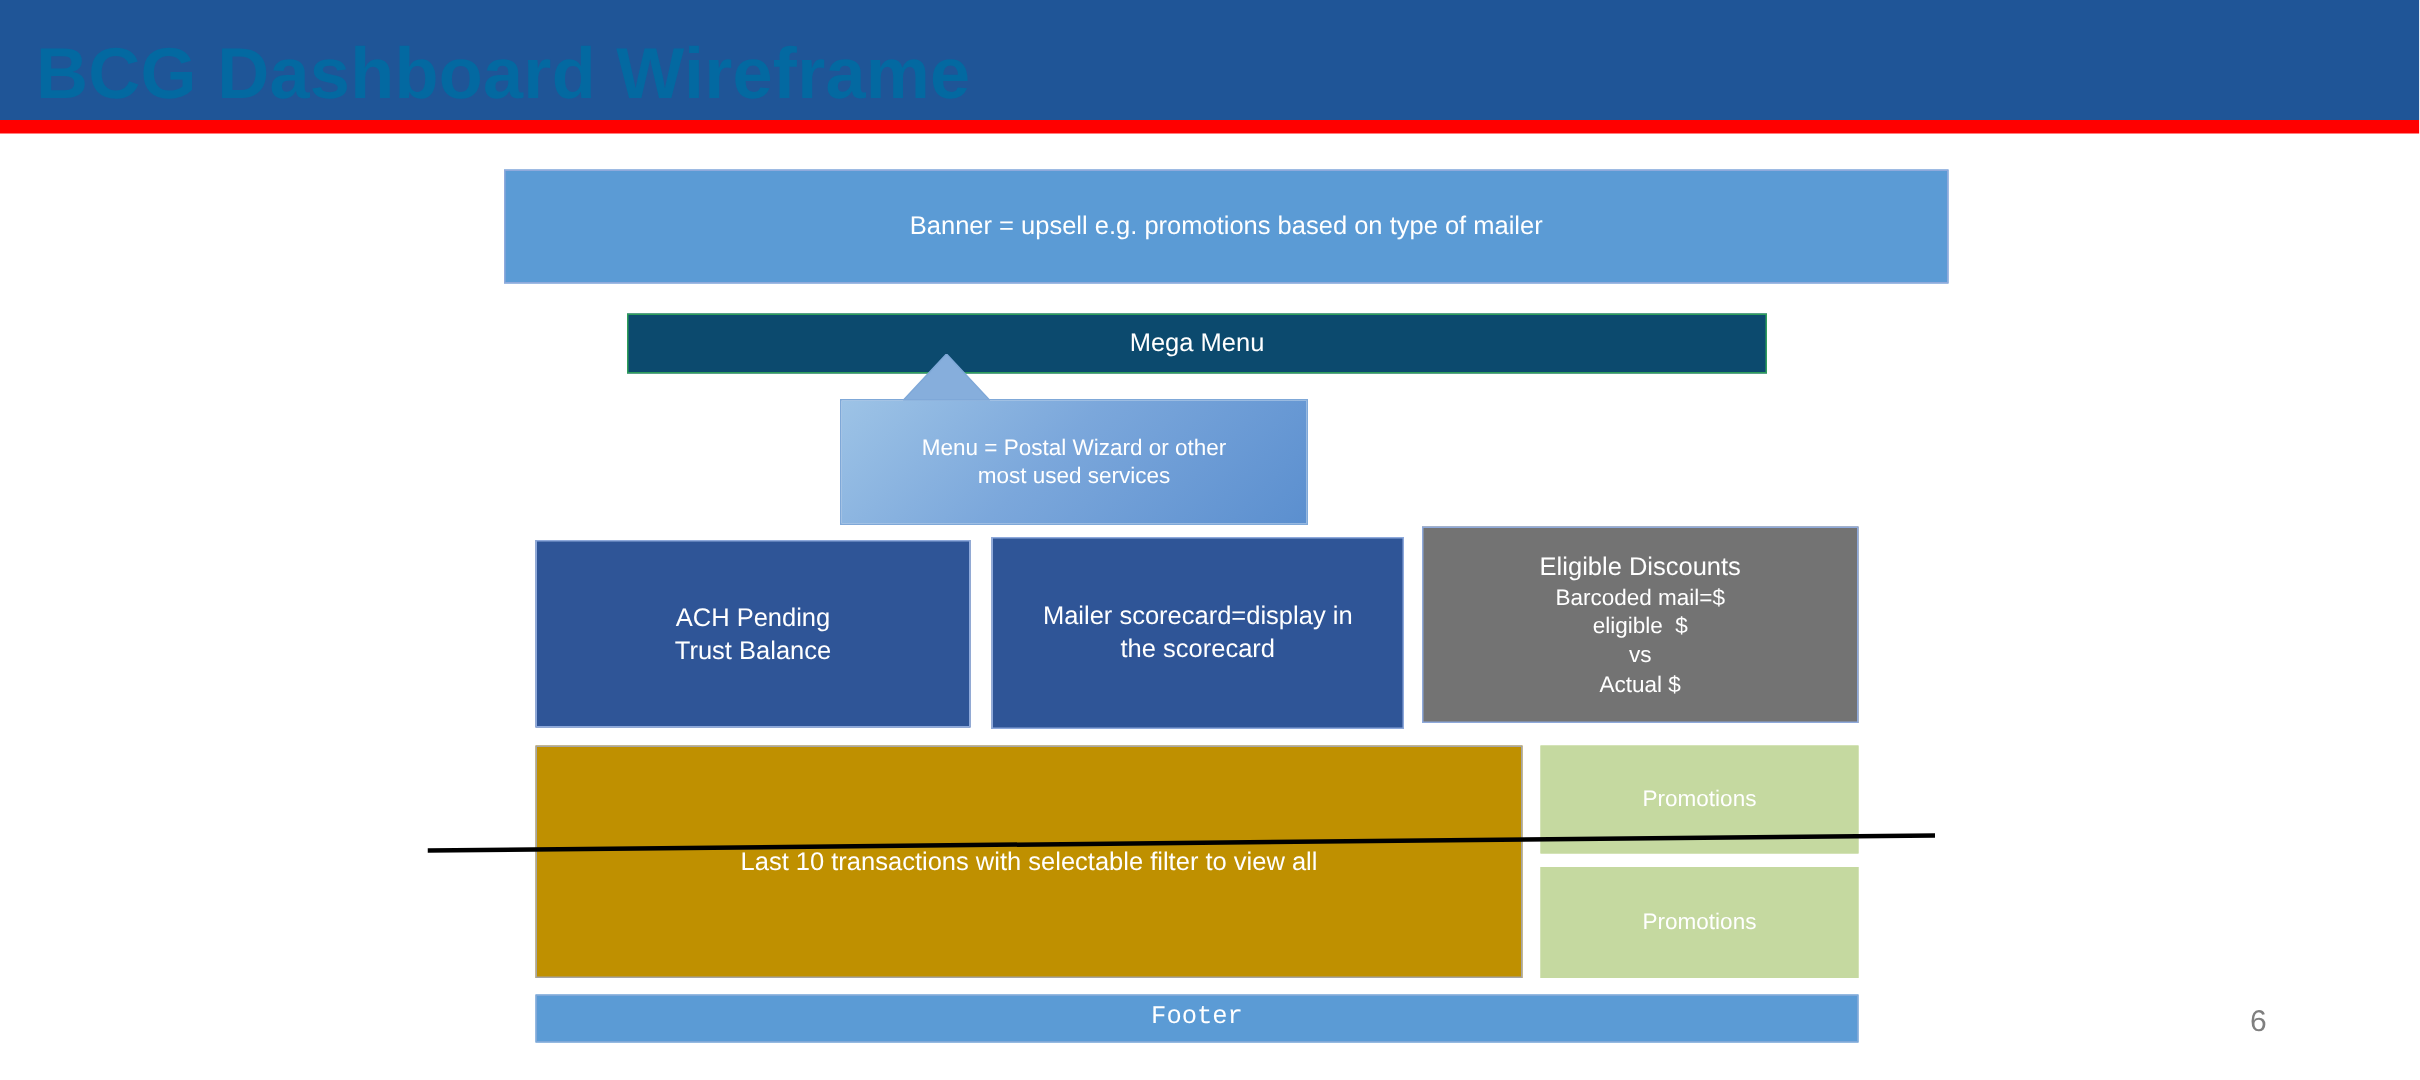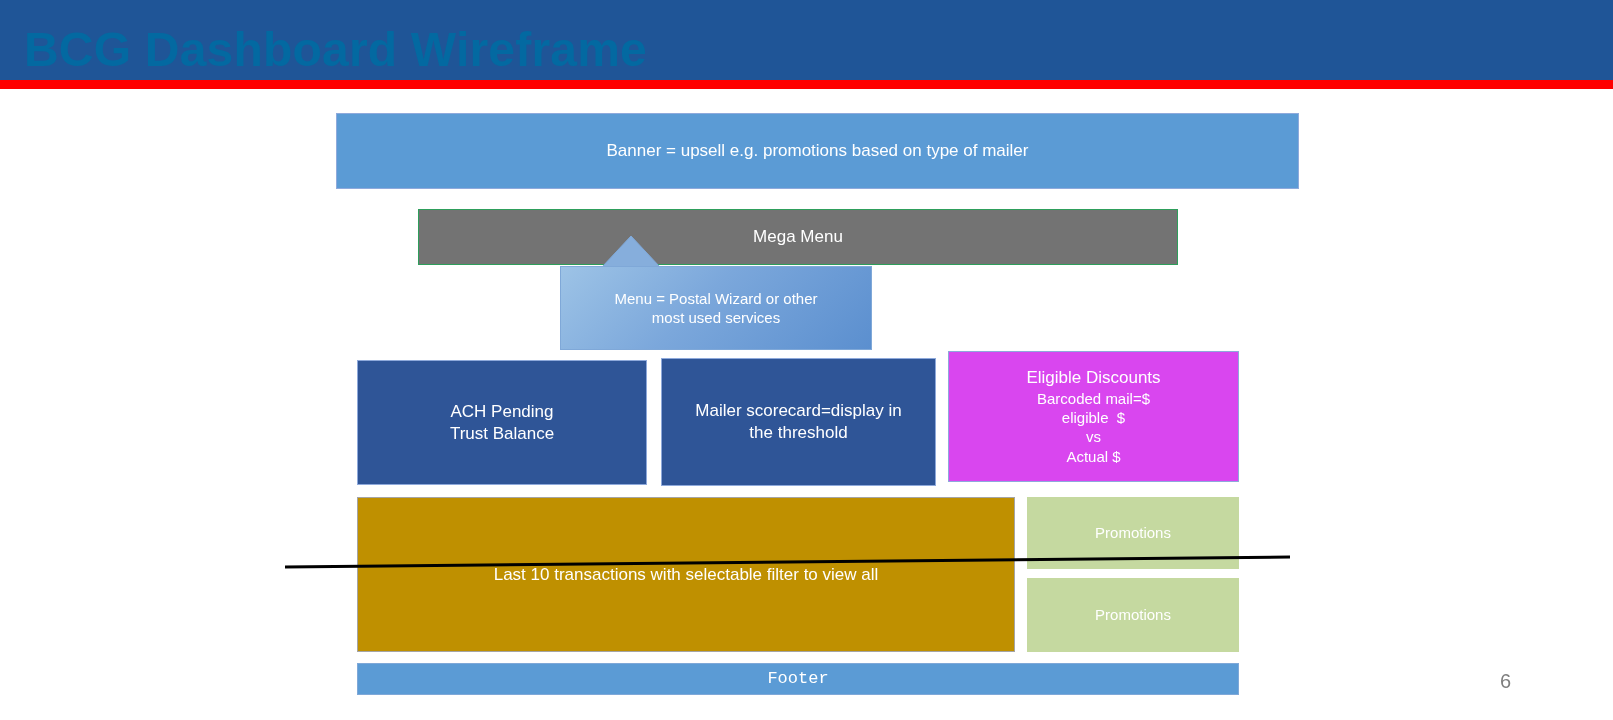--- a/index.html
+++ b/index.html
@@ -69,22 +69,22 @@
   #banner {
     left: 336px;  top: 113px;
     width: 963px; height: 76px;
     background: #5B9BD5;
     border: 1px solid #8FAADC;
     font-size: 17px;
   }
 
   #mega-menu {
     left: 418px;  top: 209px;
-    width: 760px; height: 56px;
-    background: #737373;
+    width: 760px; height: 40px;
+    background: #0c4a6e;
     border: 1px solid #2E9E5B;
     font-size: 17px;
   }
 
   
   #callout {
     left: 560px;  top: 266px;
     width: 312px; height: 84px;
     background: linear-gradient(135deg, #9DC3E6 0%, #7BA7DB 45%, #5B8FCF 100%);
     border: 1px solid #7FA8D8;
@@ -112,21 +112,21 @@
     left: 661px;  top: 358px;
     width: 275px; height: 128px;
     background: #2F5597;
     border: 1px solid #8EA9DB;
     font-size: 17px;
   }
 
   #discounts-box {
     left: 948px;  top: 351px;
     width: 291px; height: 131px;
-    background: #d946ef;
+    background: #737373;
     border: 1px solid #8EA9DB;
     font-size: 15px;
   }
   #discounts-box .headline { font-size: 17px; }
 
   #transactions-box {
     left: 357px;  top: 497px;
     width: 658px; height: 155px;
     background: #BF9000;
     border: 1px solid #A5A5A5;
@@ -215,21 +215,21 @@
   <div class="block" id="ach-box">
     <div class="lines">
       <div>ACH Pending</div>
       <div>Trust Balance</div>
     </div>
   </div>
 
   <div class="block" id="scorecard-box">
     <div class="lines">
       <div>Mailer scorecard=display in</div>
-      <div>the threshold</div>
+      <div>the scorecard</div>
     </div>
   </div>
 
   <div class="block" id="discounts-box">
     <div class="lines">
       <div class="headline">Eligible Discounts</div>
       <div>Barcoded mail=$</div>
       <div>eligible  $</div>
       <div>vs</div>
       <div>Actual $</div>

